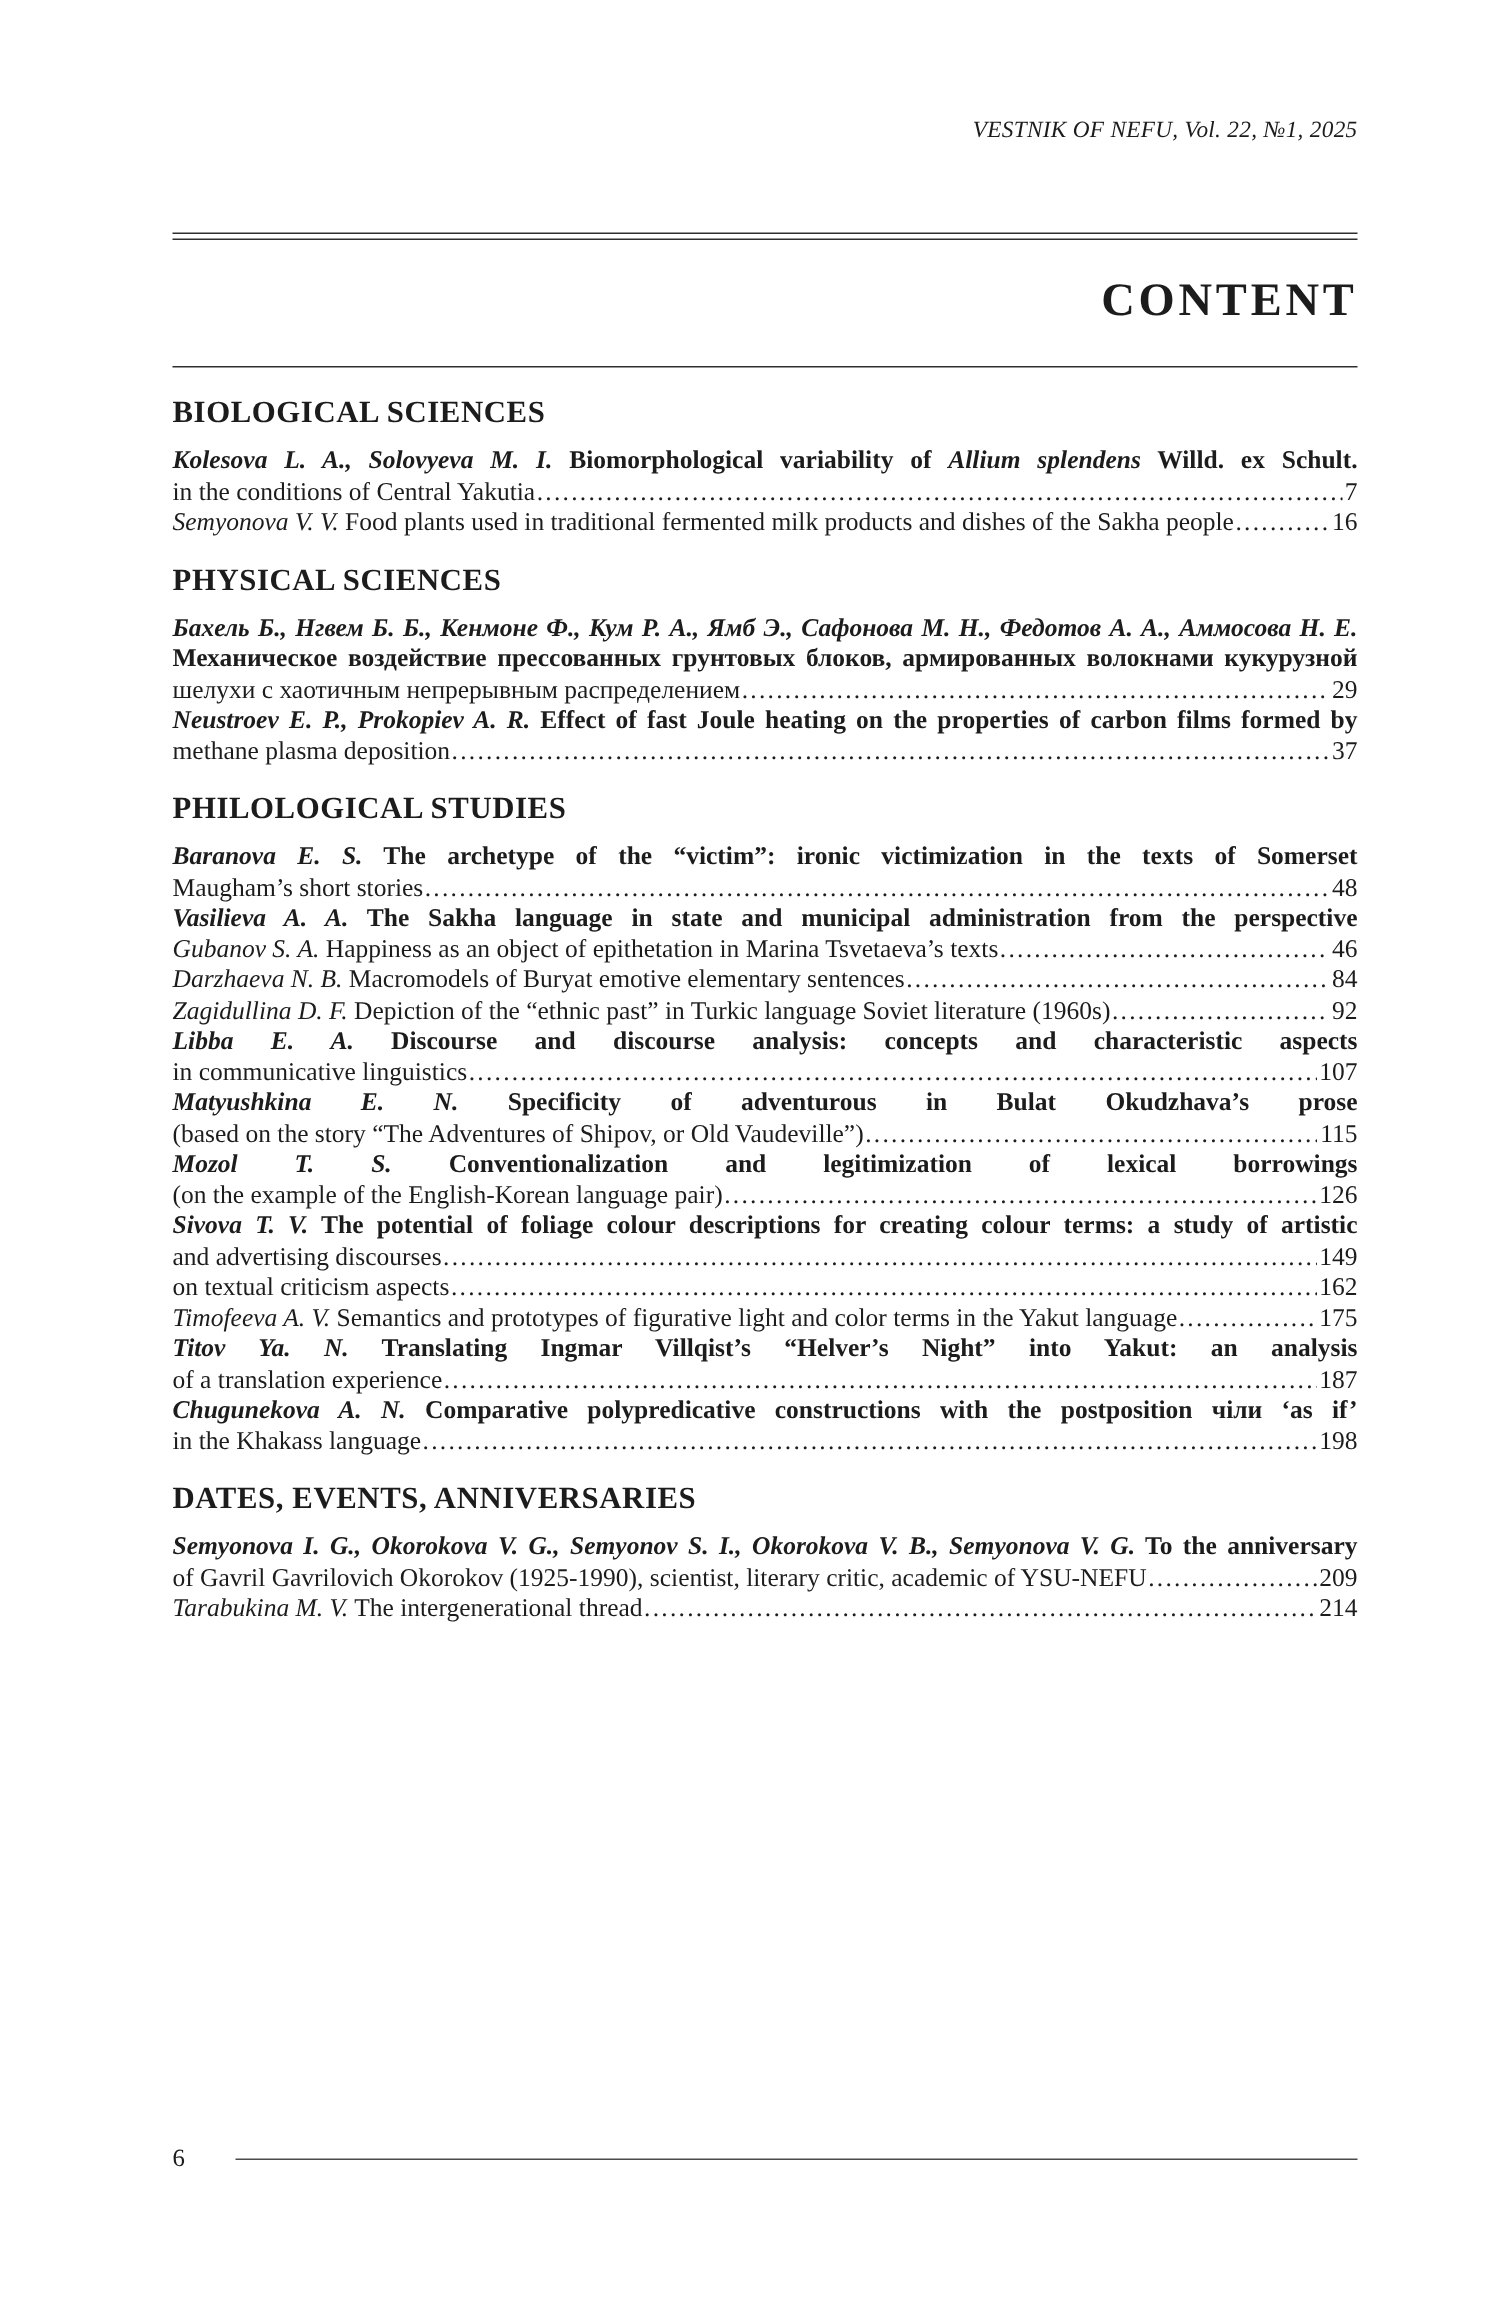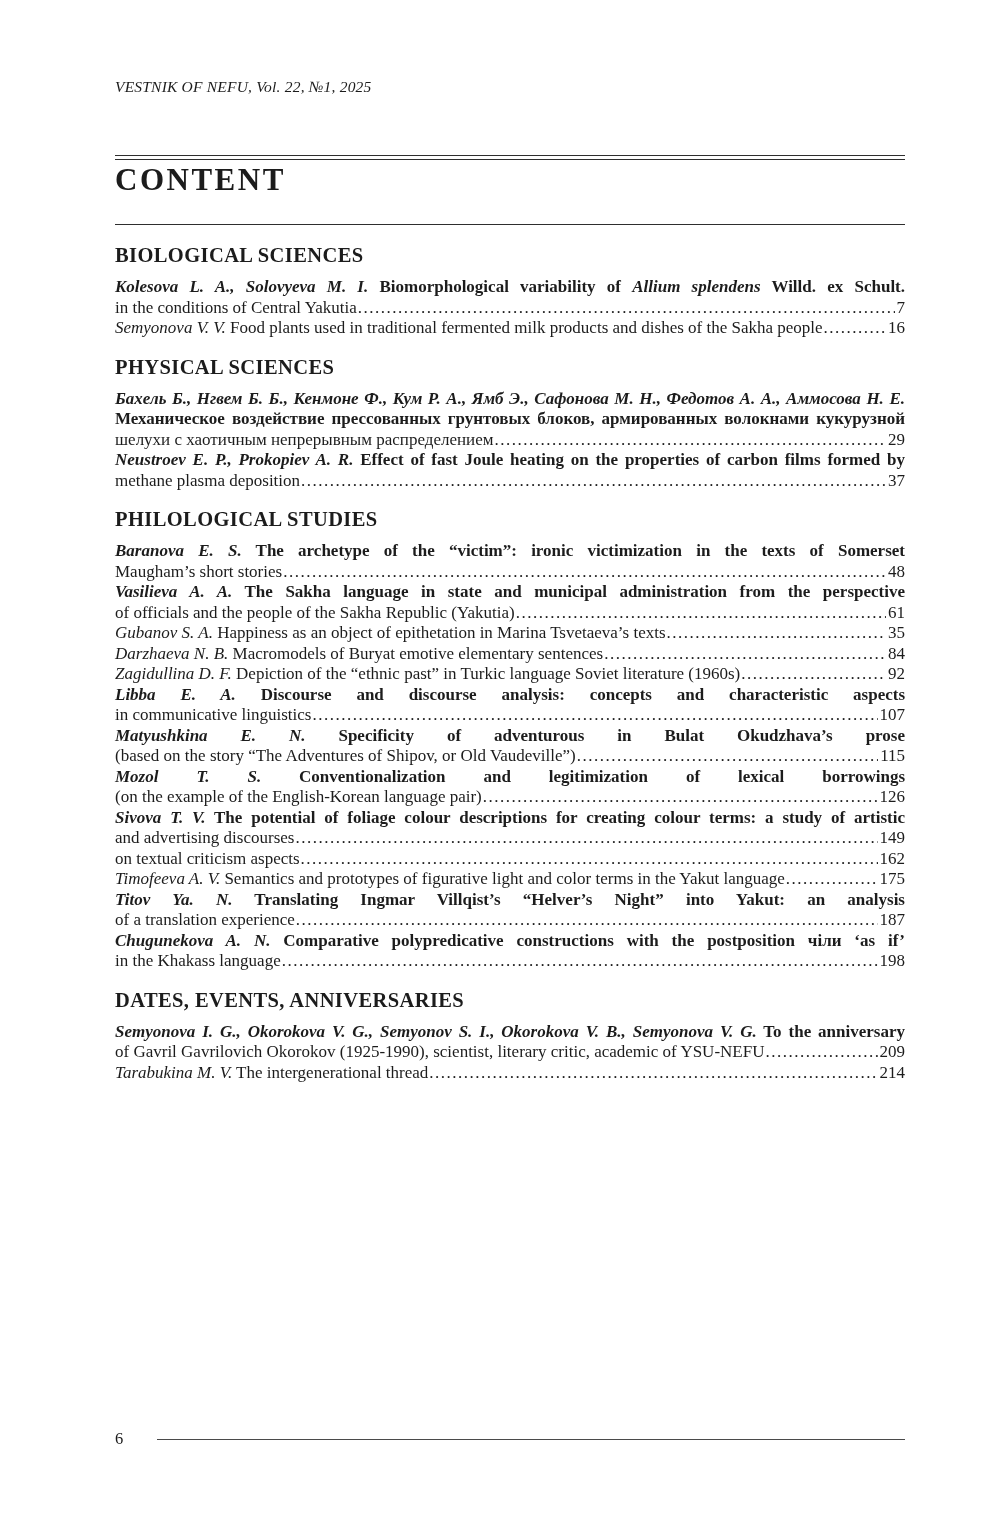--- a/index.html
+++ b/index.html
@@ -8,34 +8,35 @@
     width: 992px;
     min-height: 1531px;
     font-family: "Liberation Serif", "DejaVu Serif", serif;
     color: #1c1c1c;
     display: flex;
     flex-direction: column;
     padding: 78px 87px 82px 115px;
     -webkit-font-smoothing: antialiased;
   }
   .journal-header {
-    text-align: left;
+    text-align: right;
     font-style: italic;
     font-size: 15.5px;
     line-height: 17px;
     letter-spacing: 0.2px;
   }
   .double-rule {
     margin-top: 60px;
     height: 5px;
     border-top: 1.6px solid #2e2e2e;
     border-bottom: 1.6px solid #2e2e2e;
   }
   .page-title {
-    text-align: left;
+    margin-top: 20px;
+    text-align: right;
     font-size: 31px;
     font-weight: bold;
     letter-spacing: 2.5px;
     line-height: 40px;
   }
   .title-rule {
     margin-top: 24px;
     border-top: 1.6px solid #2e2e2e;
     height: 0;
   }
@@ -142,31 +143,26 @@
       <div class="entry">
         <div class="line line-full"><span class="line-text"><i class="seg">Baranova E. S.</i><span class="seg"> The archetype of the “victim”: ironic victimization in the texts of Somerset</span></span></div>
         <div class="line line-last">
           <span class="line-text"><span class="seg">Maugham’s short stories</span></span>
           <span class="leader"></span>
           <span class="page-num">48</span>
         </div>
       </div>
       <div class="entry">
         <div class="line line-full"><span class="line-text"><i class="seg">Vasilieva A. A.</i><span class="seg"> The Sakha language in state and municipal administration from the perspective</span></span></div>
-        <div class="line line-last">
-          <span class="line-text"><span class="seg">of officials and the people of the Sakha Republic (Yakutia)</span></span>
-          <span class="leader"></span>
-          <span class="page-num">61</span>
-        </div>
       </div>
       <div class="entry">
         <div class="line line-last">
           <span class="line-text"><i class="seg">Gubanov S. A.</i><span class="seg"> Happiness as an object of epithetation in Marina Tsvetaeva’s texts</span></span>
           <span class="leader"></span>
-          <span class="page-num">35</span>
+          <span class="page-num">46</span>
         </div>
       </div>
       <div class="entry">
         <div class="line line-last">
           <span class="line-text"><i class="seg">Darzhaeva N. B.</i><span class="seg"> Macromodels of Buryat emotive elementary sentences</span></span>
           <span class="leader"></span>
           <span class="page-num">84</span>
         </div>
       </div>
       <div class="entry">

